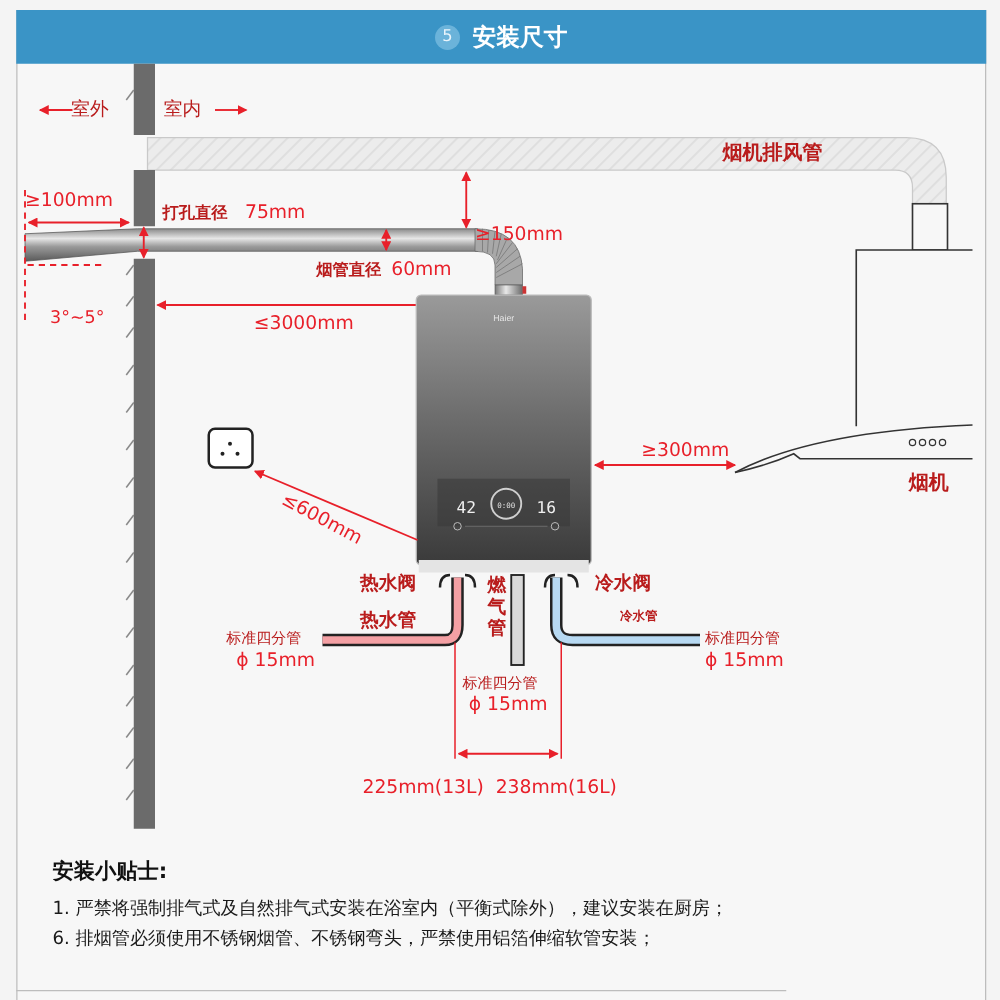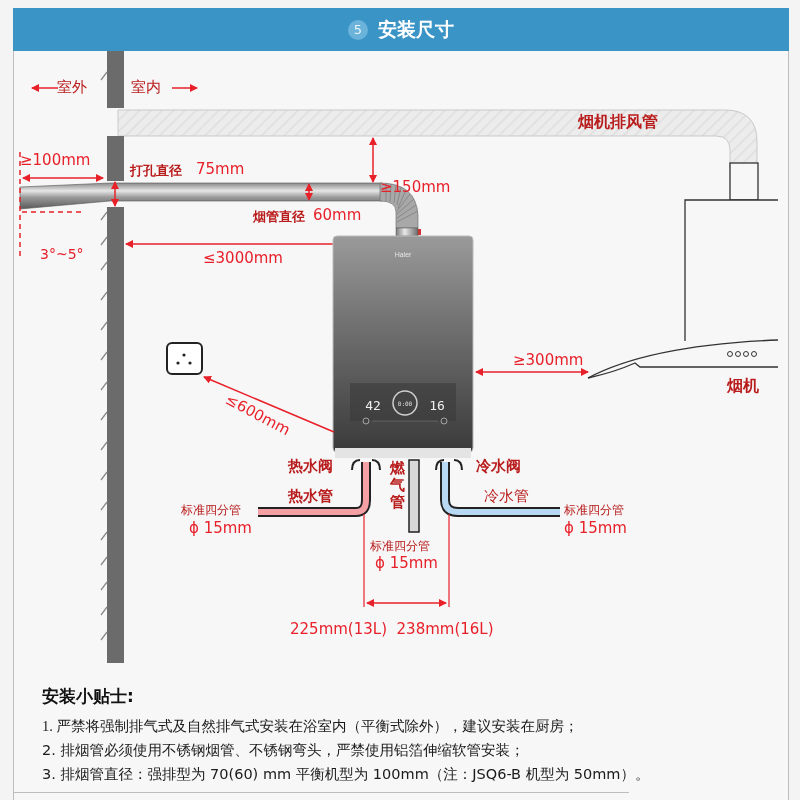--- a/index.html
+++ b/index.html
@@ -223,29 +223,28 @@
 <span class="lbl red" style="left:40px; top:219px; font-size:14px;margin-top:28px;">3°~5°</span>
 <span class="lbl red" style="left:203px; top:251px; font-size:15px;">≤3000mm</span>
 <span class="lbl red" style="left:230px; top:392px; font-size:15px; transform:rotate(28deg); transform-origin:left top;">≤600mm</span>
 <span class="lbl red" style="left:513px; top:353px; font-size:15px;">≥300mm</span>
 <span class="lbl blk" style="left:727px; top:378px; font-size:16px; font-weight:bold;">烟机</span>
 
 <span class="lbl blk" style="left:288px; top:459px; font-size:15px; font-weight:bold;">热水阀</span>
 <span class="lbl blk" style="left:288px; top:489px; font-size:15px; font-weight:bold;">热水管</span>
 <span class="lbl blk" style="left:390px; top:460px; font-size:15px; font-weight:bold; width:16px; white-space:normal; line-height:17px;">燃气管</span>
 <span class="lbl blk" style="left:476px; top:459px; font-size:15px; font-weight:bold;">冷水阀</span>
-<span class="lbl blk" style="left:484px; top:489px; font-size:15px; font-weight:normal;">冷水管</span>
+<span class="lbl blk" style="left:496px; top:489px; font-size:10px; font-weight:bold;">冷水管</span>
 
 <span class="lbl blk" style="left:181px; top:504px; font-size:12px;">标准四分管</span>
 <span class="lbl red" style="left:189px; top:521px; font-size:15px;">ϕ 15mm</span>
 <span class="lbl blk" style="left:370px; top:540px; font-size:12px;">标准四分管</span>
 <span class="lbl red" style="left:375px; top:556px; font-size:15px;">ϕ 15mm</span>
 <span class="lbl blk" style="left:564px; top:504px; font-size:12px;">标准四分管</span>
 <span class="lbl red" style="left:564px; top:521px; font-size:15px;">ϕ 15mm</span>
 
 <span class="lbl red" style="left:290px; top:622px; font-size:15px; white-space:pre;">225mm(13L)  238mm(16L)</span>
 
 <div class="tips">
   <div class="tips-title">安装小贴士:</div>
-  <div class="tip" style="top:42px;font-family:Liberation Serif, serif;">1. 严禁将强制排气式及自然排气式安装在浴室内（平衡式除外），建议安装在厨房；</div>
-  <div class="tip" style="top:66px;">2. 排烟管必须使用不锈钢烟管、不锈钢弯头，严禁使用铝箔伸缩软管安装；</div>
-  <div class="tip" style="top:90px;">3. 排烟管直径：强排型为 70(60) mm 平衡机型为 100mm（注：JSQ6-B 机型为 50mm）。</div>
+  <div class="tip" style="top:42px;">1. 严禁将强制排气式及自然排气式安装在浴室内（平衡式除外），建议安装在厨房；</div>
+  <div class="tip" style="top:66px;">6. 排烟管必须使用不锈钢烟管、不锈钢弯头，严禁使用铝箔伸缩软管安装；</div>
 </div>
 
 </body></html>

